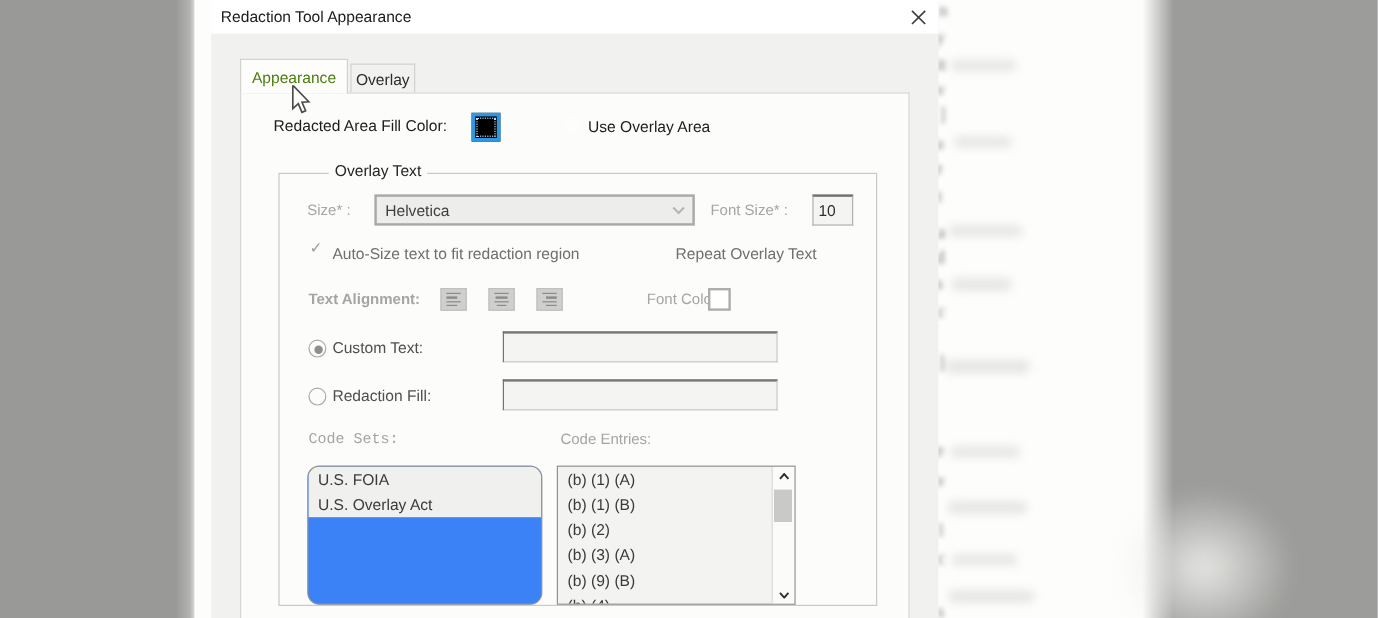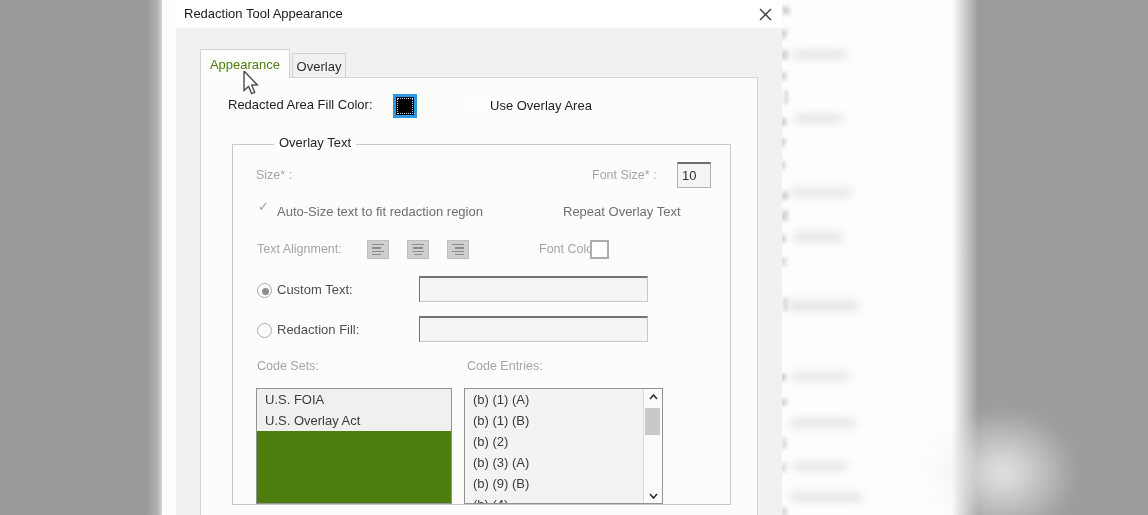--- a/index.html
+++ b/index.html
@@ -78,21 +78,21 @@
   .radio.sel::after{content:"";position:absolute;left:4px;top:4px;width:7px;height:7px;border-radius:50%;background:#8e8e8c;}
 
   
   .tfield{box-sizing:border-box;width:229px;height:26px;background:#f4f4f2;
     border:1px solid #c9c9c7;border-top:2px solid #757573;border-left:1px solid #757573;}
   .tfield input{width:100%;height:100%;border:none;background:transparent;outline:none;
     font-size:13px;color:#3c3c3a;padding:0 5px;font-family:inherit;box-sizing:border-box;}
 
   
   .listbox{box-sizing:border-box;border:1px solid #929290;overflow:hidden;}
-  #codesets-list{left:256px;top:388px;width:196px;height:116px;background:#4d7c0f;}
+  #codesets-list{left:256px;top:388px;width:196px;height:116px;background:#3b82f6;border-radius:10px;}
   #codeentries-list{left:464px;top:388px;width:199px;height:116px;background:#f3f3f1;}
   .cs-item{height:21px;line-height:21px;padding-left:8px;font-size:13px;color:#3b3b39;background:#f0f0ee;}
   .ce-item{height:21px;line-height:21px;padding-left:8px;font-size:13px;color:#3b3b39;}
   #codeentries-inner{position:absolute;left:0;top:0;right:18px;bottom:0;overflow:hidden;}
 
   
   #sb{position:absolute;right:0;top:0;width:18px;bottom:0;background:#fbfbfa;border-left:1px solid #d8d8d6;}
   .sb-btn{position:absolute;left:0;width:18px;height:15px;display:flex;align-items:center;justify-content:center;}
   #sb-up{top:0;} #sb-down{bottom:0;}
   #sb-thumb{position:absolute;left:1px;top:19px;width:15px;height:27px;background:#c9c9c7;}
@@ -155,33 +155,41 @@
 
   <span class="lbl abs z" style="left:228px;top:97px;">Redacted Area Fill Color:</span>
   <div id="fill-swatch" class="abs z" style="background: rgb(0, 0, 0);"></div>
   <div class="checkbox abs z" id="cb-useoverlay"></div>
   <span class="lbl abs z" style="left:490px;top:98px;">Use Overlay Area</span>
 
   <div id="groupbox" class="abs z"></div>
   <span id="group-label" class="abs">Overlay Text</span>
 
   <span class="lbl-gray abs z" style="left:256px;top:168px;">Size* :</span>
+  <div id="font-select" class="abs z">
+    <span class="val">Helvetica</span>
+    <span class="dd">
+      <svg width="11" height="7" viewBox="0 0 11 7">
+          <polyline points="1,1 5.5,5.5 10,1" fill="none" stroke="#b5b5b3" stroke-width="1.8"></polyline>
+        </svg>
+    </span>
+  </div>
   <span class="lbl-gray abs z" style="left:592px;top:168px;">Font Size* :</span>
   <div id="fontsize-box" class="abs z">
     <input readonly="" value="10" style="">
   </div>
 
   <div class="checkbox dis abs z" style="left:257px;top:202px;width:14px;height:14px;">
     <span class="tick">✓</span>
   </div>
   <span class="lbl-dim abs z" style="left:277px;top:204px;">Auto-Size text to fit redaction region</span>
   <div class="checkbox dis abs z" style="left:543px;top:202px;width:14px;height:14px;"></div>
   <span class="lbl-dim abs z" style="left:563px;top:204px;">Repeat Overlay Text</span>
 
-  <span class="lbl-gray abs z" style="left:257px;top:242px;">Text Alignment:</span>
+  <span class="lbl-gray abs z" style="left:257px;top:242px;font-weight:bold;">Text Alignment:</span>
   <div class="al-btn al-left abs z" style="left:367px;top:240px;">
       <i class="w1"></i>
       <i class="w2"></i>
       <i class="w1"></i>
       <i class="w2"></i>
     </div>
   <div class="al-btn al-center abs z" style="left:407px;top:240px;">
       <i class="w1"></i>
       <i class="w3"></i>
       <i class="w1"></i>
@@ -201,21 +209,21 @@
   <div class="tfield abs z" style="left:419px;top:276px;">
     <input readonly="" value="" style="">
   </div>
 
   <div class="radio abs z" id="radio-code" style="left:257px;top:323px;"></div>
   <span class="lbl-mid abs z" style="left:277px;top:322px;">Redaction Fill:</span>
   <div class="tfield abs z" style="left:419px;top:316px;">
     <input readonly="" value="" style="">
   </div>
 
-  <span class="lbl-gray abs z" style="left:257px;top:359px;">Code Sets:</span>
+  <span class="lbl-gray abs z" style="left:257px;top:359px;font-family:Liberation Mono, monospace;">Code Sets:</span>
   <span class="lbl-gray abs z" style="left:467px;top:359px;">Code Entries:</span>
 
   <div id="codesets-list" class="listbox abs z">
       <div class="cs-item">U.S. FOIA</div>
       <div class="cs-item">U.S. Overlay Act</div>
     </div>
 
   <div id="codeentries-list" class="listbox abs z">
     <div id="codeentries-inner">
         <div class="ce-item">(b) (1) (A)</div>

